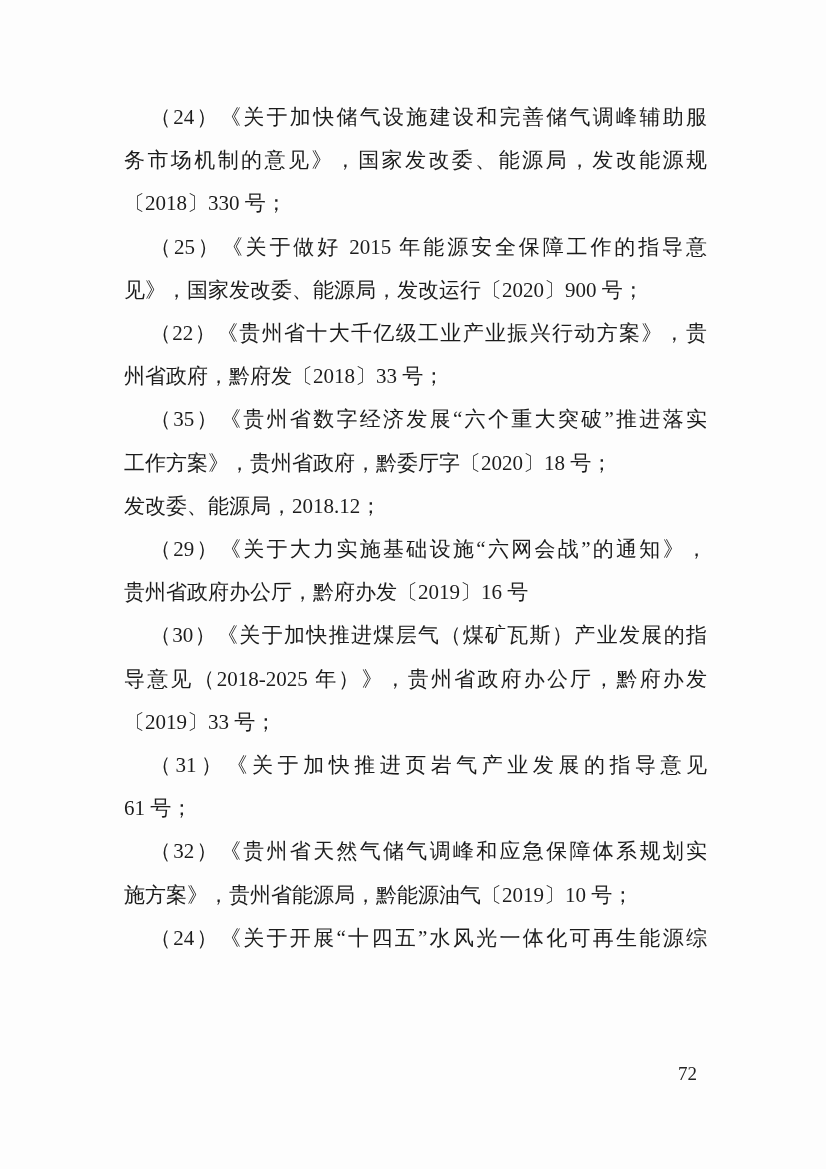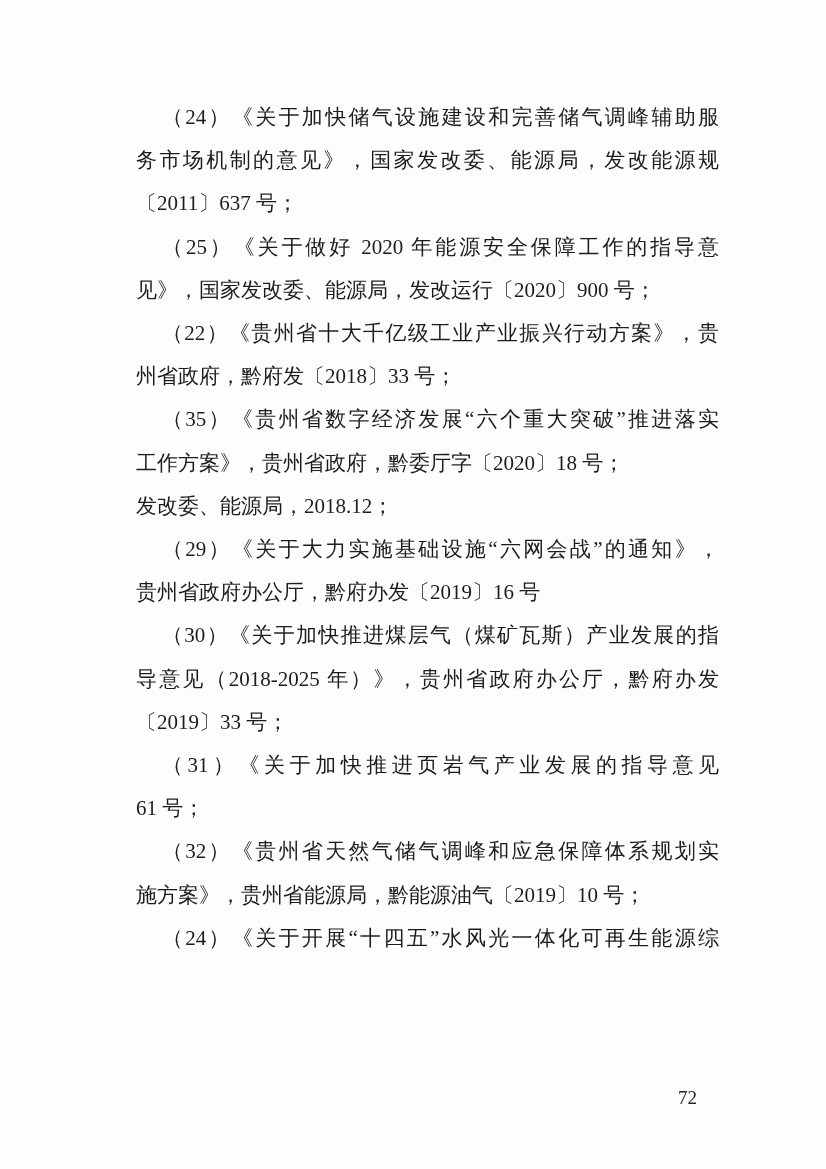--- a/index.html
+++ b/index.html
@@ -11,21 +11,21 @@
     position: relative;
     width: 826px;
     height: 1169px;
     background: #fdfdfd;
     font-family: "Liberation Serif", "DejaVu Serif", serif;
     color: #1c1c1c;
     overflow: hidden;
   }
   .content {
     position: absolute;
-    left: 136px;
+    left: 124px;
     top: 96px;
     width: 583px;
     font-size: 21px;
     line-height: 43.2px;
   }
   .para {
     margin: 0;
     padding: 0;
   }
   .line {
@@ -40,37 +40,36 @@
   .first {
     text-indent: 26px;
   }
   .page-number {
     position: absolute;
     top: 1063px;
     right: 129px;
     font-size: 19px;
     line-height: 22px;
     color: #222222;
-    margin-top: 24px;
   }
 </style>
 </head>
 <body>
 
 <div class="page">
   <div class="content">
 
     <div class="para">
       <div class="line first fill">（24）《关于加快储气设施建设和完善储气调峰辅助服</div>
       <div class="line fill">务市场机制的意见》，国家发改委、能源局，发改能源规</div>
-      <div class="line">〔2011〕637 号；</div>
+      <div class="line">〔2018〕330 号；</div>
     </div>
 
     <div class="para">
-      <div class="line first fill">（25）《关于做好 2020 年能源安全保障工作的指导意</div>
+      <div class="line first fill">（25）《关于做好 2015 年能源安全保障工作的指导意</div>
       <div class="line">见》，国家发改委、能源局，发改运行〔2020〕900 号；</div>
     </div>
 
     <div class="para">
       <div class="line first fill">（22）《贵州省十大千亿级工业产业振兴行动方案》，贵</div>
       <div class="line">州省政府，黔府发〔2018〕33 号；</div>
     </div>
 
     <div class="para">
       <div class="line first fill">（35）《贵州省数字经济发展“六个重大突破”推进落实</div>

